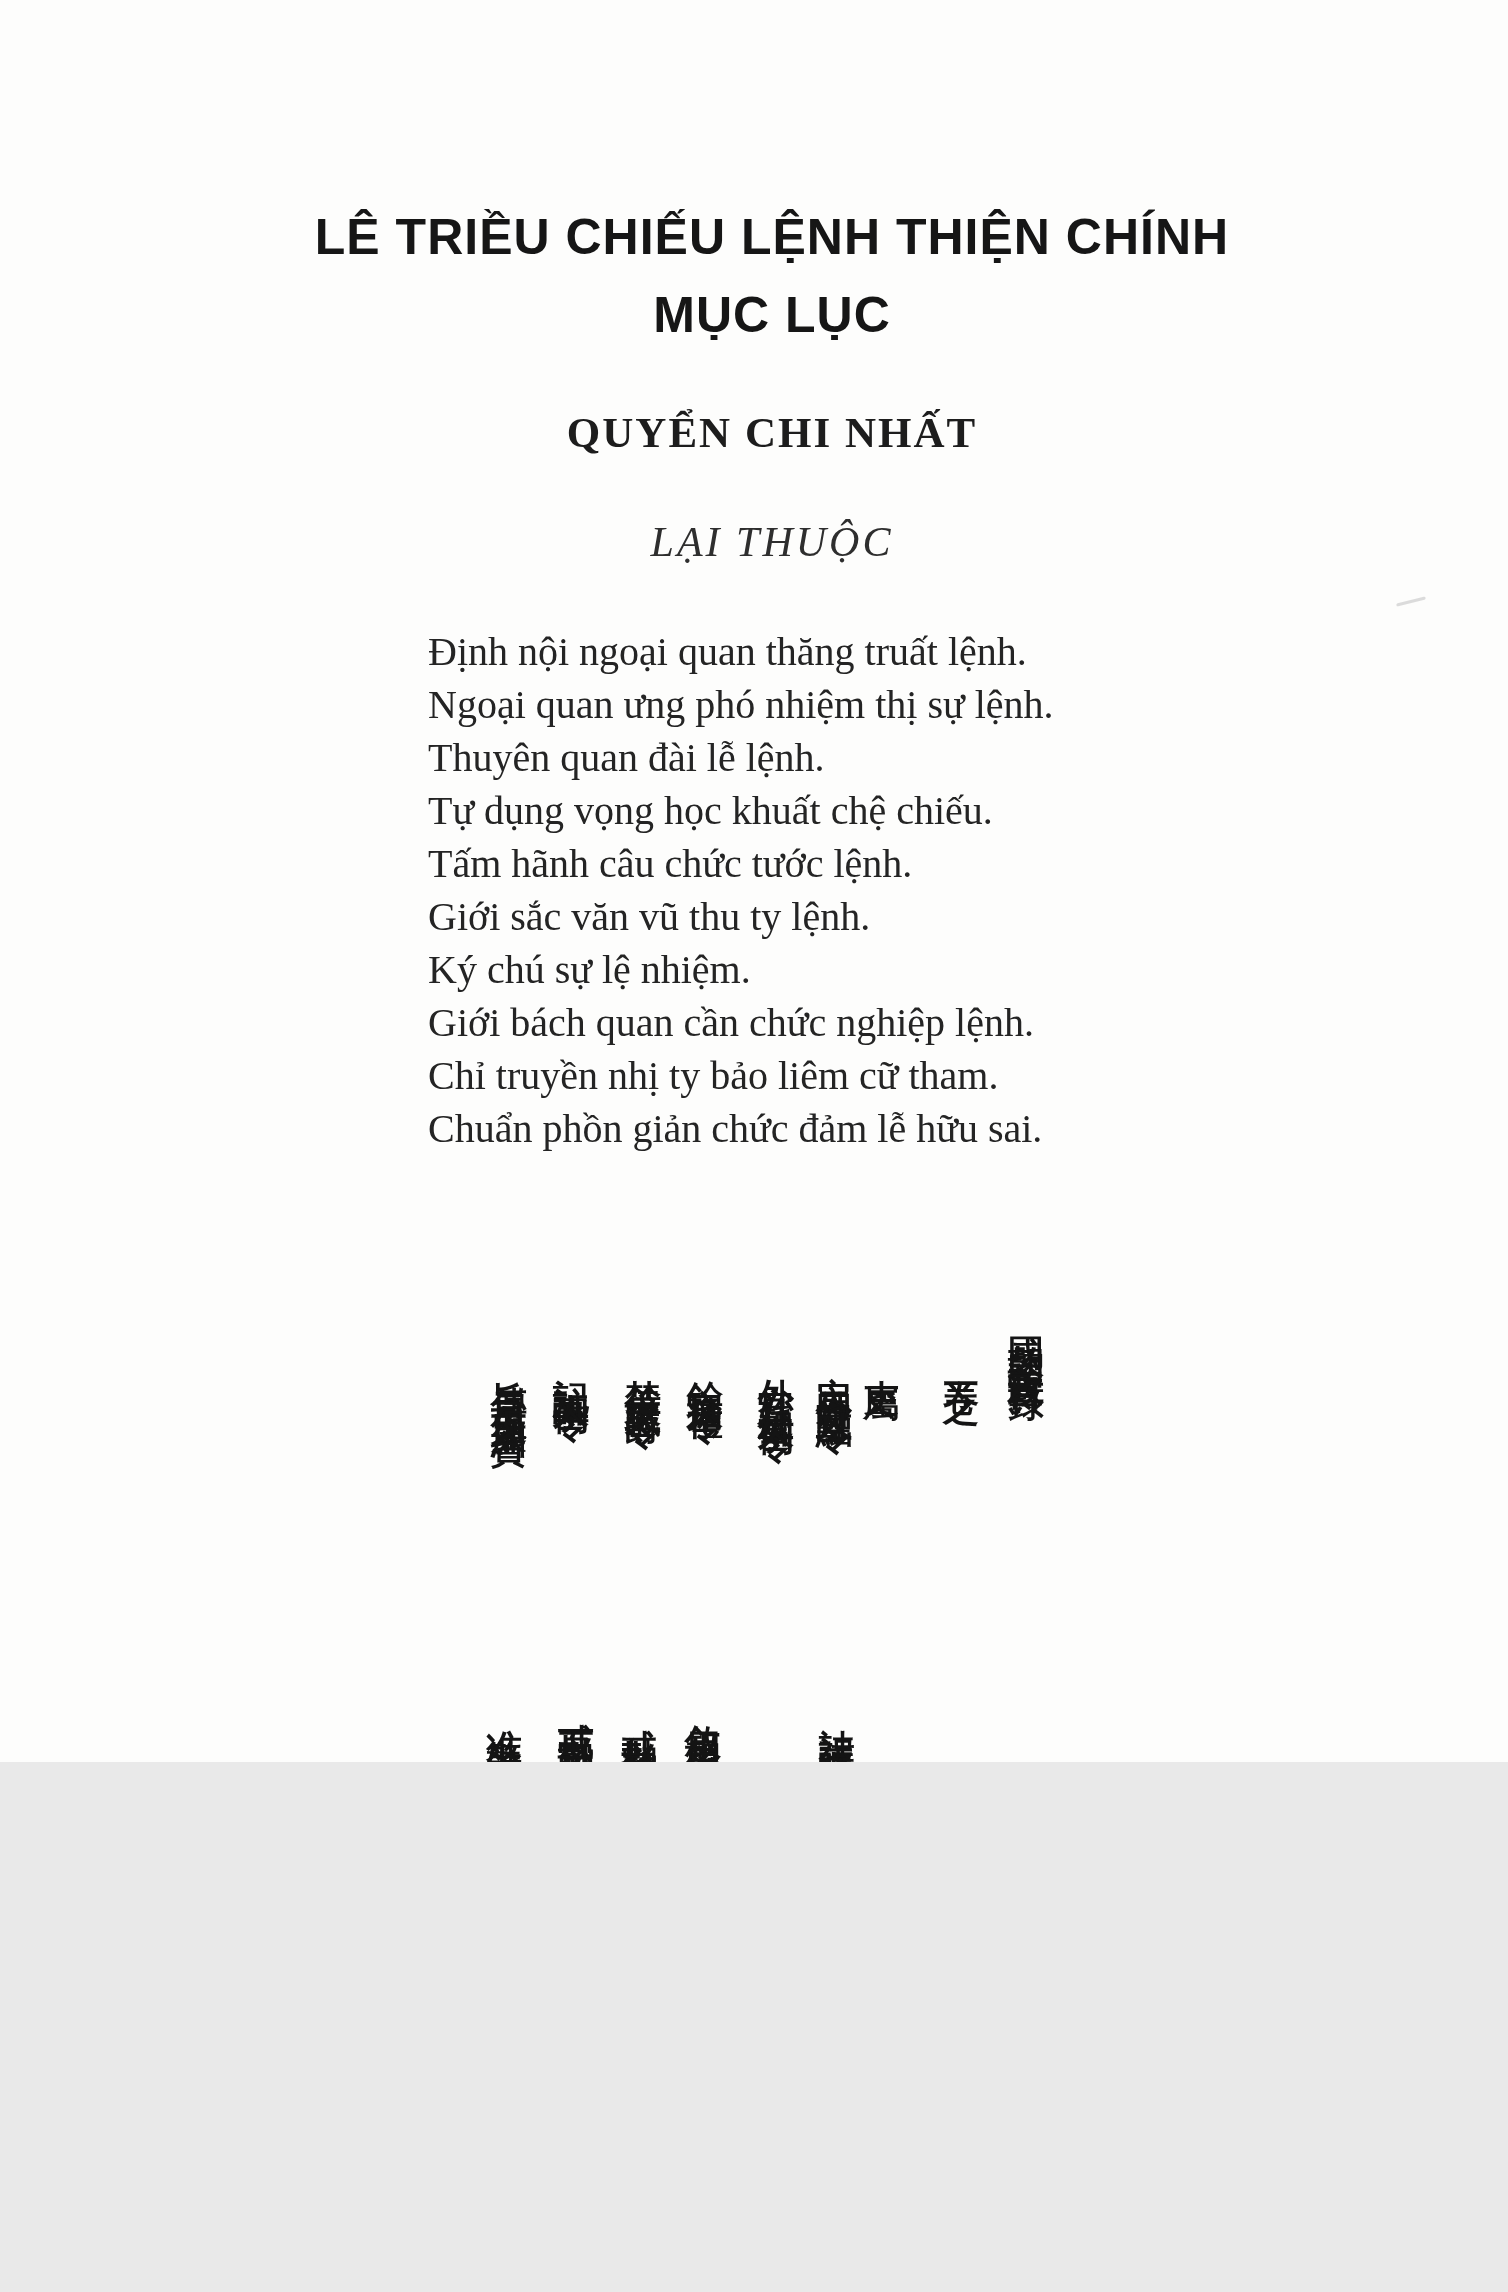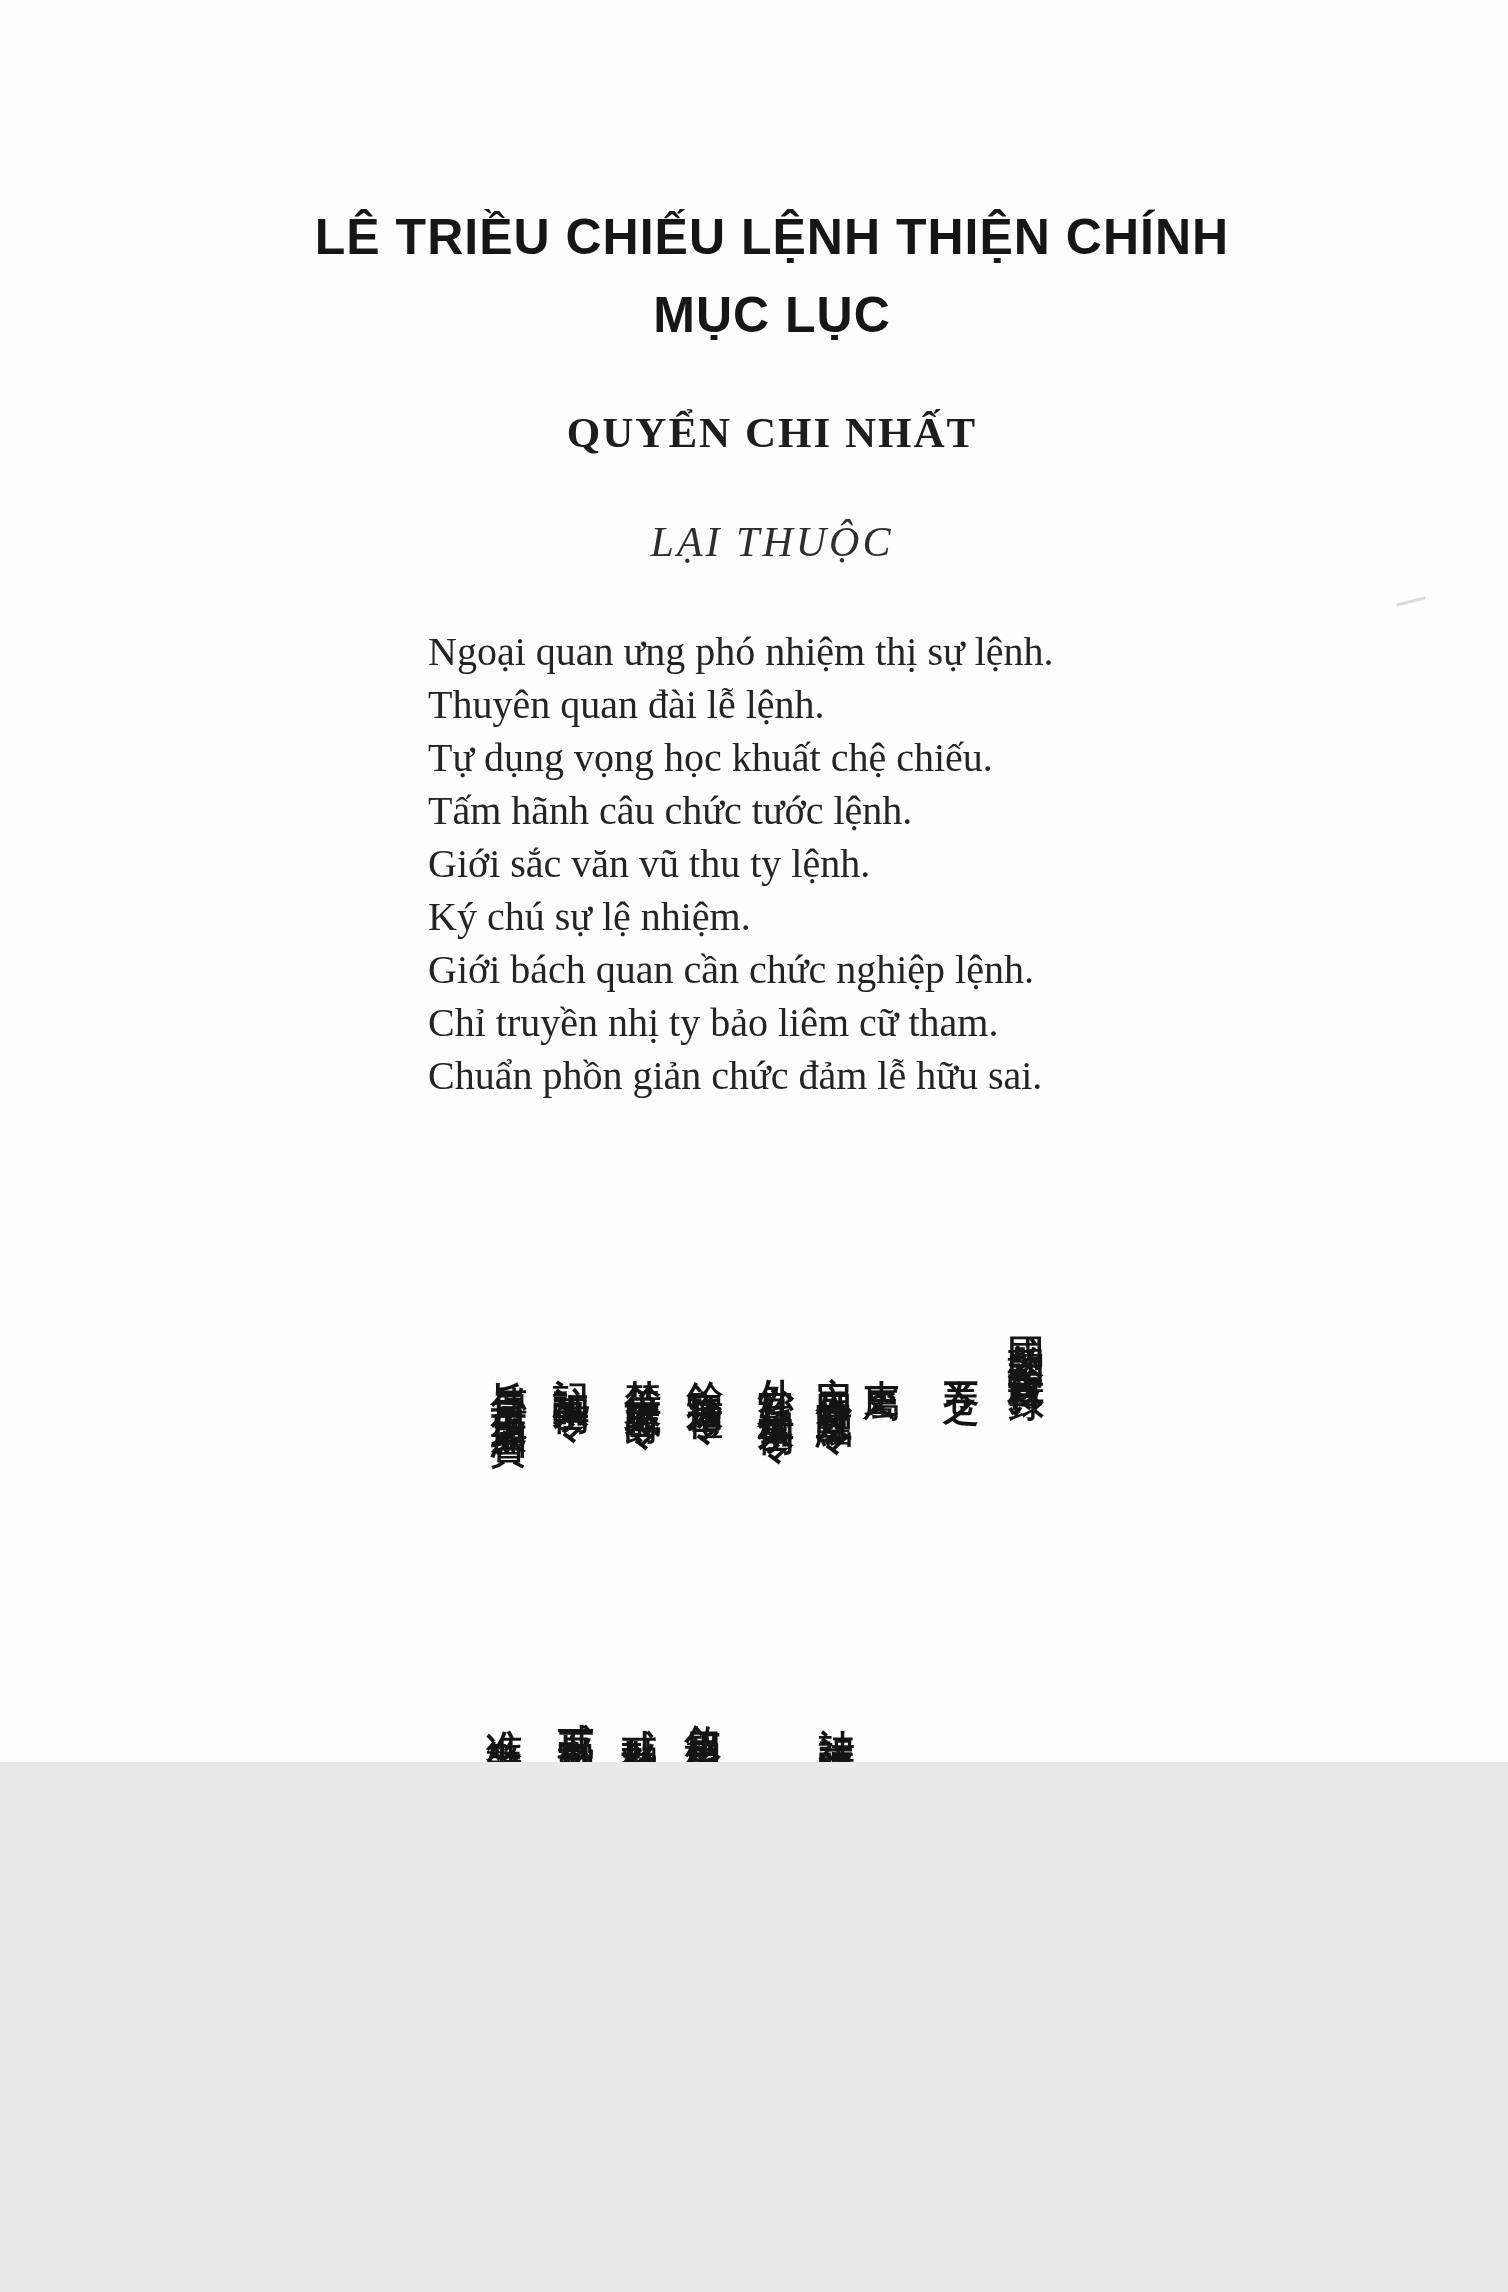--- a/index.html
+++ b/index.html
@@ -117,20 +117,21 @@
   <div class="heading-block">
     <div class="main-title">LÊ TRIỀU CHIẾU LỆNH THIỆN CHÍNH</div>
     <div class="main-title">MỤC LỤC</div>
   </div>
 
   <div class="volume-heading">QUYỂN CHI NHẤT</div>
 
   <div class="section-heading">LẠI THUỘC</div>
 
   <div class="entry-list">
+    <div class="entry-line">Định nội ngoại quan thăng truất lệnh.</div>
     <div class="entry-line">Ngoại quan ưng phó nhiệm thị sự lệnh.</div>
     <div class="entry-line">Thuyên quan đài lễ lệnh.</div>
     <div class="entry-line">Tự dụng vọng học khuất chệ chiếu.</div>
     <div class="entry-line">Tấm hãnh câu chức tước lệnh.</div>
     <div class="entry-line">Giới sắc văn vũ thu ty lệnh.</div>
     <div class="entry-line">Ký chú sự lệ nhiệm.</div>
     <div class="entry-line">Giới bách quan cần chức nghiệp lệnh.</div>
     <div class="entry-line">Chỉ truyền nhị ty bảo liêm cữ tham.</div>
     <div class="entry-line">Chuẩn phồn giản chức đảm lễ hữu sai.</div>
   </div>

